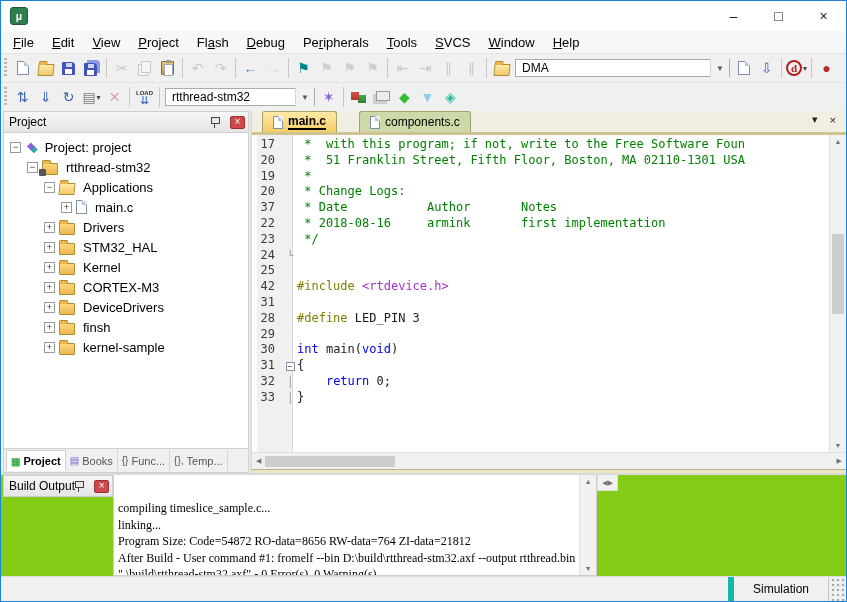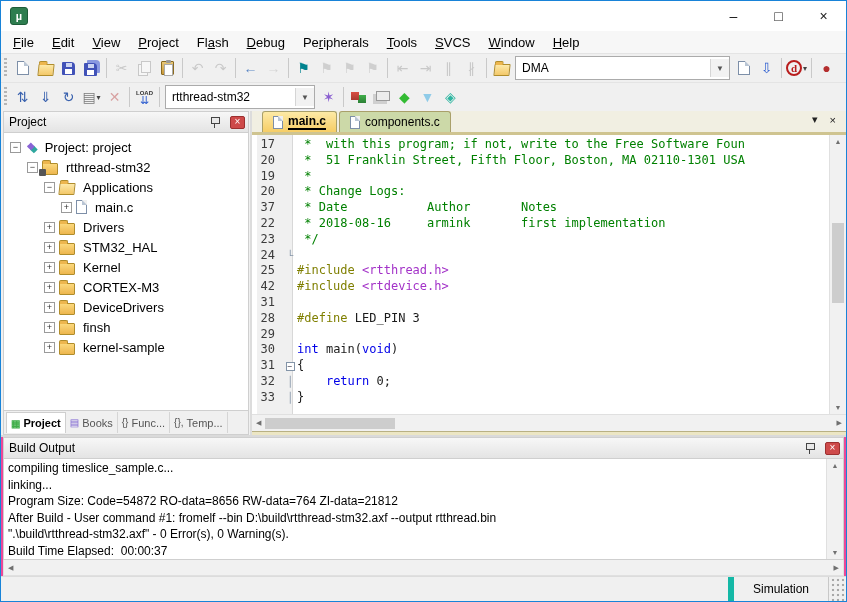--- a/index.html
+++ b/index.html
@@ -24,21 +24,21 @@
   .menuitem { padding: 2px 9px; }
   .menuitem u { text-decoration: underline; }
   
   .toolbar { height: 29px; display: flex; align-items: center; flex: none; background: #f0f0f0; border-top: 1px solid #e4e4e4; overflow: hidden; }
   .grip { width: 3px; height: 20px; margin: 0 4px 0 3px; flex: none;
           background: repeating-linear-gradient(to bottom, #b5b5b5 0 2px, transparent 2px 4px); }
   .sep { width: 1px; height: 20px; background: #c9c9c9; margin: 0 3px; flex: none; }
   .tbtn { width: 23px; height: 24px; display: flex; align-items: center; justify-content: center; font-size: 14px; flex: none; position: relative; }
   .tbtn.dis { opacity: .45; }
   .tbtn .caret { font-size: 8px; color: #444; margin-left: 1px; }
-  .combo { height: 24px; background: #fff; border: 1px solid #ababab; display: flex; align-items: center; font-size: 12px; flex: none; margin: 0 2px; }
+  .combo { height: 18px; background: #fff; border: 1px solid #ababab; display: flex; align-items: center; font-size: 12px; flex: none; margin: 0 2px; }
   .combo .val { flex: 1; padding: 0 6px; white-space: nowrap; overflow: hidden; }
   .combo .drop { width: 19px; height: 18px; border-left: 1px solid #d5d5d5; background: #f2f2f2;
                  display: flex; align-items: center; justify-content: center; font-size: 8px; color: #555; }
   
   .i-page { width: 12px; height: 14px; background: #fff; border: 1px solid #7d8fa8; position: relative; }
   .i-page::before { content: ""; position: absolute; top: -1px; right: -1px; border-style: solid; border-width: 0 5px 5px 0;
                     border-color: #f0f0f0 #f0f0f0 #b9c5d4 #b9c5d4; }
   .i-folder { width: 16px; height: 12px; background: linear-gradient(#fbd87c, #edb64e); border: 1px solid #b08d2c; border-radius: 1px; position: relative; margin-top: 3px; }
   .i-folder::before { content: ""; position: absolute; top: -4px; left: -1px; width: 7px; height: 3px; background: #edb64e; border: 1px solid #b08d2c; border-bottom: none; border-radius: 2px 2px 0 0; }
   .i-folder.open { background: linear-gradient(#fde9a8, #f3c869); transform: skewX(-6deg); }
@@ -81,43 +81,43 @@
   .ptab { display: flex; align-items: center; padding: 3px 4px; color: #555; gap: 3px; border-right: 1px solid #d5d5d5; height: 21px; white-space: nowrap; }
   .ptab.active { background: #fff; border: 1px solid #cfcfcf; border-bottom: none; font-weight: bold; color: #000; }
   .ptab .pticon { font-size: 10px; }
   
   .editor { flex: 1; display: flex; flex-direction: column; min-width: 0; background: #fff; border-left: 2px solid #dcdcdc; }
   .etabs { height: 24px; background: #f1efe2; display: flex; align-items: flex-end; border-bottom: 3px solid #cfc490; padding-left: 10px; flex: none; }
   .etab { height: 21px; display: flex; align-items: center; padding: 0 10px; font-size: 12px; border: 1px solid #a9a06a; border-bottom: none;
           border-radius: 3px 3px 0 0; gap: 5px; margin-right: 2px; }
   .etab.active { background: linear-gradient(#fdeaa6, #f6cd66); font-weight: bold; }
   .etab.active .elbl { border-bottom: 2px solid #000; }
-  .etab.inactive { background: #ccd9a8; }
+  .etab.inactive { background: #ccd9a8; margin-left: 20px; }
   .etab .i-page { width: 10px; height: 13px; }
   .etabbtns { margin-left: auto; display: flex; gap: 12px; padding: 0 10px 6px 0; align-items: center; font-size: 11px; color: #222; }
   .codewrap { flex: 1; display: flex; min-height: 0; }
   .codecol { flex: 1; overflow: hidden; padding-top: 2px;
              font-family: "DejaVu Sans Mono", "Liberation Mono", monospace; font-size: 12px; line-height: 15.8px;
              background: linear-gradient(to right, #fff 0, #fff 5px, #f0f0f0 5px, #f0f0f0 40px, #d8d8d8 40px, #d8d8d8 41px, #fff 41px); }
   .crow { height: 15.8px; display: flex; white-space: pre; }
   .lnum { width: 31px; text-align: right; padding-right: 8px; color: #3c3c3c; flex: none; }
   .foldc { width: 14px; flex: none; color: #8394a8; text-align: center; font-size: 10px; line-height: 15px; }
   .foldbox { display: inline-block; width: 9px; height: 9px; border: 1px solid #8394a8; background: #fff; font-size: 8px; line-height: 7px; color: #445; margin-top: 3px; }
   .sc-c { color: #008000; } .sc-d { color: #7f7f00; } .sc-h { color: #a332c8; } .sc-k { color: #0000e8; } .sc-p { color: #1a1a1a; }
   .vscroll { width: 17px; flex: none; background: #f1f1f1; border-left: 1px solid #e0e0e0; display: flex; flex-direction: column; align-items: center; font-size: 7px; color: #707070; padding: 3px 0; }
   .vtrack { flex: 1; width: 100%; position: relative; }
   .vthumb { position: absolute; left: 2px; right: 2px; top: 30%; height: 80px; background: #cdcdcd; }
   .hscroll { height: 17px; background: #f1f1f1; border-top: 1px solid #e0e0e0; display: flex; align-items: center; font-size: 7px; color: #707070; flex: none; padding: 0 4px; }
   .hthumb { width: 130px; height: 11px; background: #cdcdcd; margin-left: 4px; }
   .hspring { flex: 1; }
   .estrip { height: 4px; background: #ece6c4; border-top: 1px solid #b9b183; flex: none; }
   
-  .buildpanel { flex: none; display: flex; flex-direction: column; border-top: 2px solid #dadada; background: #ec4899; padding: 0 2px; }
+  .buildpanel { flex: none; display: flex; border-top: 2px solid #dadada; background: #84cc16; padding: 0 2px; }
   .bbody { height: 101px; display: flex; border: 1px solid #cfcfcf; border-top: none; background: #fff; }
-  .blines { flex: 1; font-family: Liberation Sans, sans-serif; font-size: 12px; line-height: 16.5px; padding: 1px 4px; white-space: pre; overflow: hidden; }
+  .blines { flex: 1; font-family: Liberation Serif, serif; font-size: 12px; line-height: 16.5px; padding: 1px 4px; white-space: pre; overflow: hidden; margin-top: 24px; }
   .bhscroll { height: 16px; background: #f1f1f1; border: 1px solid #e0e0e0; border-top: none; display: flex; align-items: center; font-size: 7px; color: #707070; padding: 0 4px; flex: none; }
   
   .statusbar { height: 25px; flex: none; display: flex; align-items: stretch; font-size: 12px; background: #f0f0f0; border-top: 1px solid #dcdcdc; }
   .sspacer { flex: 1; }
   .scell { width: 100px; border-left: 6px solid #14b8a6; display: flex; align-items: center; justify-content: center; }
   .sgrip { width: 18px; border-left: 1px solid #c8c8c8;
            background: radial-gradient(circle at 2px 2px, #a8a8a8 1px, transparent 1.6px); background-size: 5px 5px; background-position: 2px 6px; }
 </style>
 </head>
 <body>
@@ -389,21 +389,21 @@
     <div class="codewrap">
       <div class="codecol" id="codecol">
           <div class="crow"><span class="lnum">17</span><span class="foldc"></span><span><span class="sc-c"> *  with this program; if not, write to the Free Software Foun</span></span></div>
           <div class="crow"><span class="lnum">20</span><span class="foldc"></span><span><span class="sc-c"> *  51 Franklin Street, Fifth Floor, Boston, MA 02110-1301 USA</span></span></div>
           <div class="crow"><span class="lnum">19</span><span class="foldc"></span><span><span class="sc-c"> *</span></span></div>
           <div class="crow"><span class="lnum">20</span><span class="foldc"></span><span><span class="sc-c"> * Change Logs:</span></span></div>
           <div class="crow"><span class="lnum">37</span><span class="foldc"></span><span><span class="sc-c"> * Date           Author       Notes</span></span></div>
           <div class="crow"><span class="lnum">22</span><span class="foldc"></span><span><span class="sc-c"> * 2018-08-16     armink       first implementation</span></span></div>
           <div class="crow"><span class="lnum">23</span><span class="foldc"></span><span><span class="sc-c"> */</span></span></div>
           <div class="crow"><span class="lnum">24</span><span class="foldc">└</span><span></span></div>
-          <div class="crow"><span class="lnum">25</span><span class="foldc"></span><span><span class="sc-d">#include </span><span class="sc-h">&lt;rtthread.h&gt;</span></span></div>
+          <div class="crow"><span class="lnum">25</span><span class="foldc"></span></div>
           <div class="crow"><span class="lnum">42</span><span class="foldc"></span><span><span class="sc-d">#include </span><span class="sc-h">&lt;rtdevice.h&gt;</span></span></div>
           <div class="crow"><span class="lnum">31</span><span class="foldc"></span><span></span></div>
           <div class="crow"><span class="lnum">28</span><span class="foldc"></span><span><span class="sc-d">#define</span><span class="sc-p"> LED_PIN 3</span></span></div>
           <div class="crow"><span class="lnum">29</span><span class="foldc"></span><span></span></div>
           <div class="crow"><span class="lnum">30</span><span class="foldc"></span><span><span class="sc-k">int</span><span class="sc-p"> main(</span><span class="sc-k">void</span><span class="sc-p">)</span></span></div>
           <div class="crow"><span class="lnum">31</span><span class="foldc"><span class="foldbox">−</span></span><span><span class="sc-p">{</span></span></div>
           <div class="crow"><span class="lnum">32</span><span class="foldc">│</span><span><span class="sc-p">    </span><span class="sc-k">return</span><span class="sc-p"> 0;</span></span></div>
           <div class="crow"><span class="lnum">33</span><span class="foldc">│</span><span><span class="sc-p">}</span></span></div>
         </div>
       <div class="vscroll">

